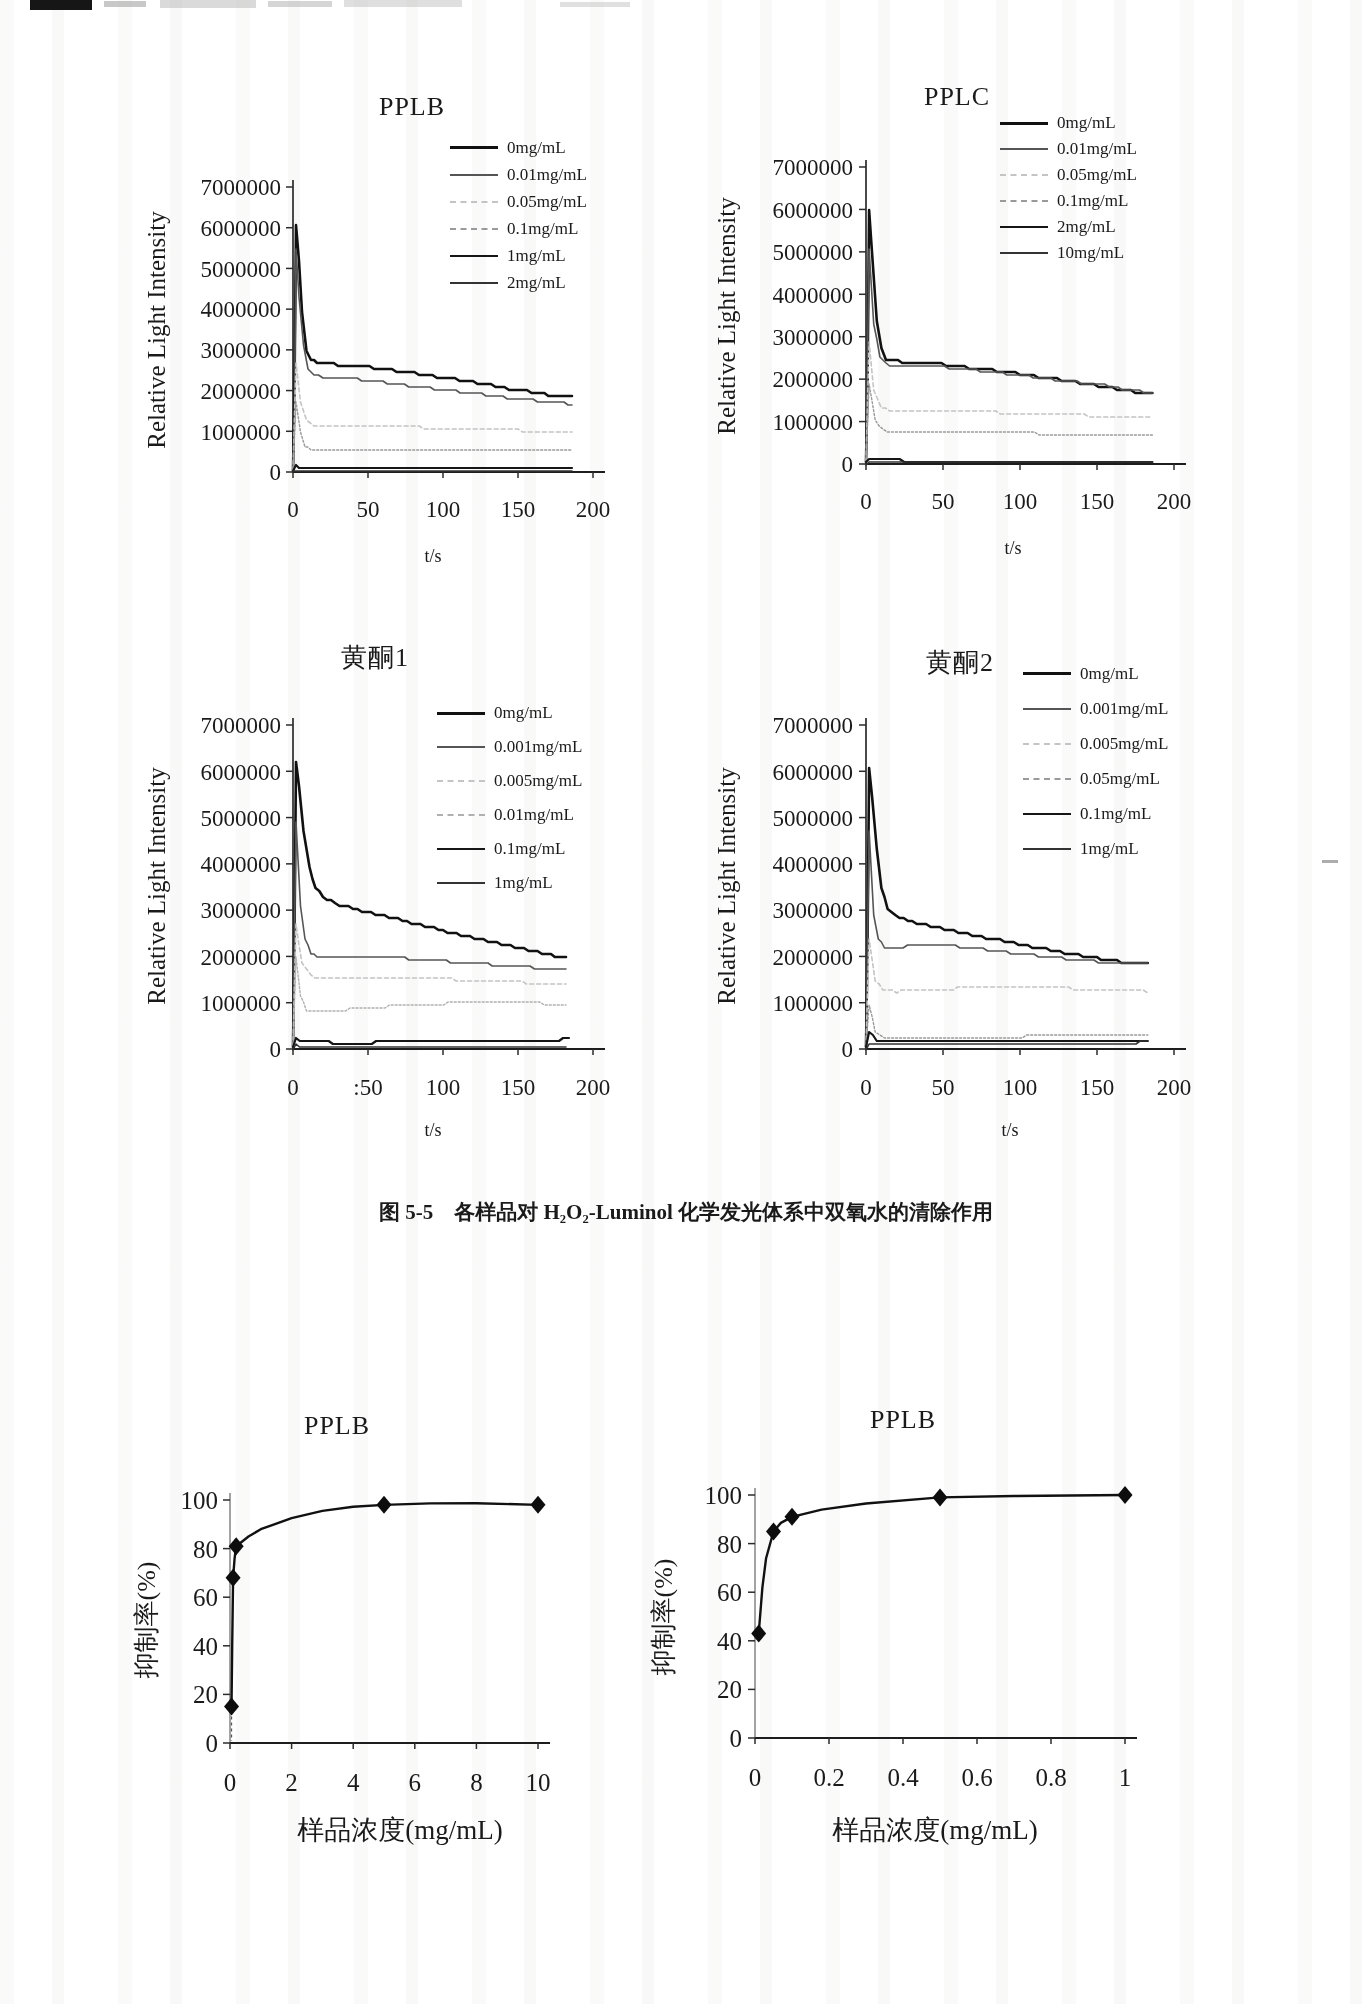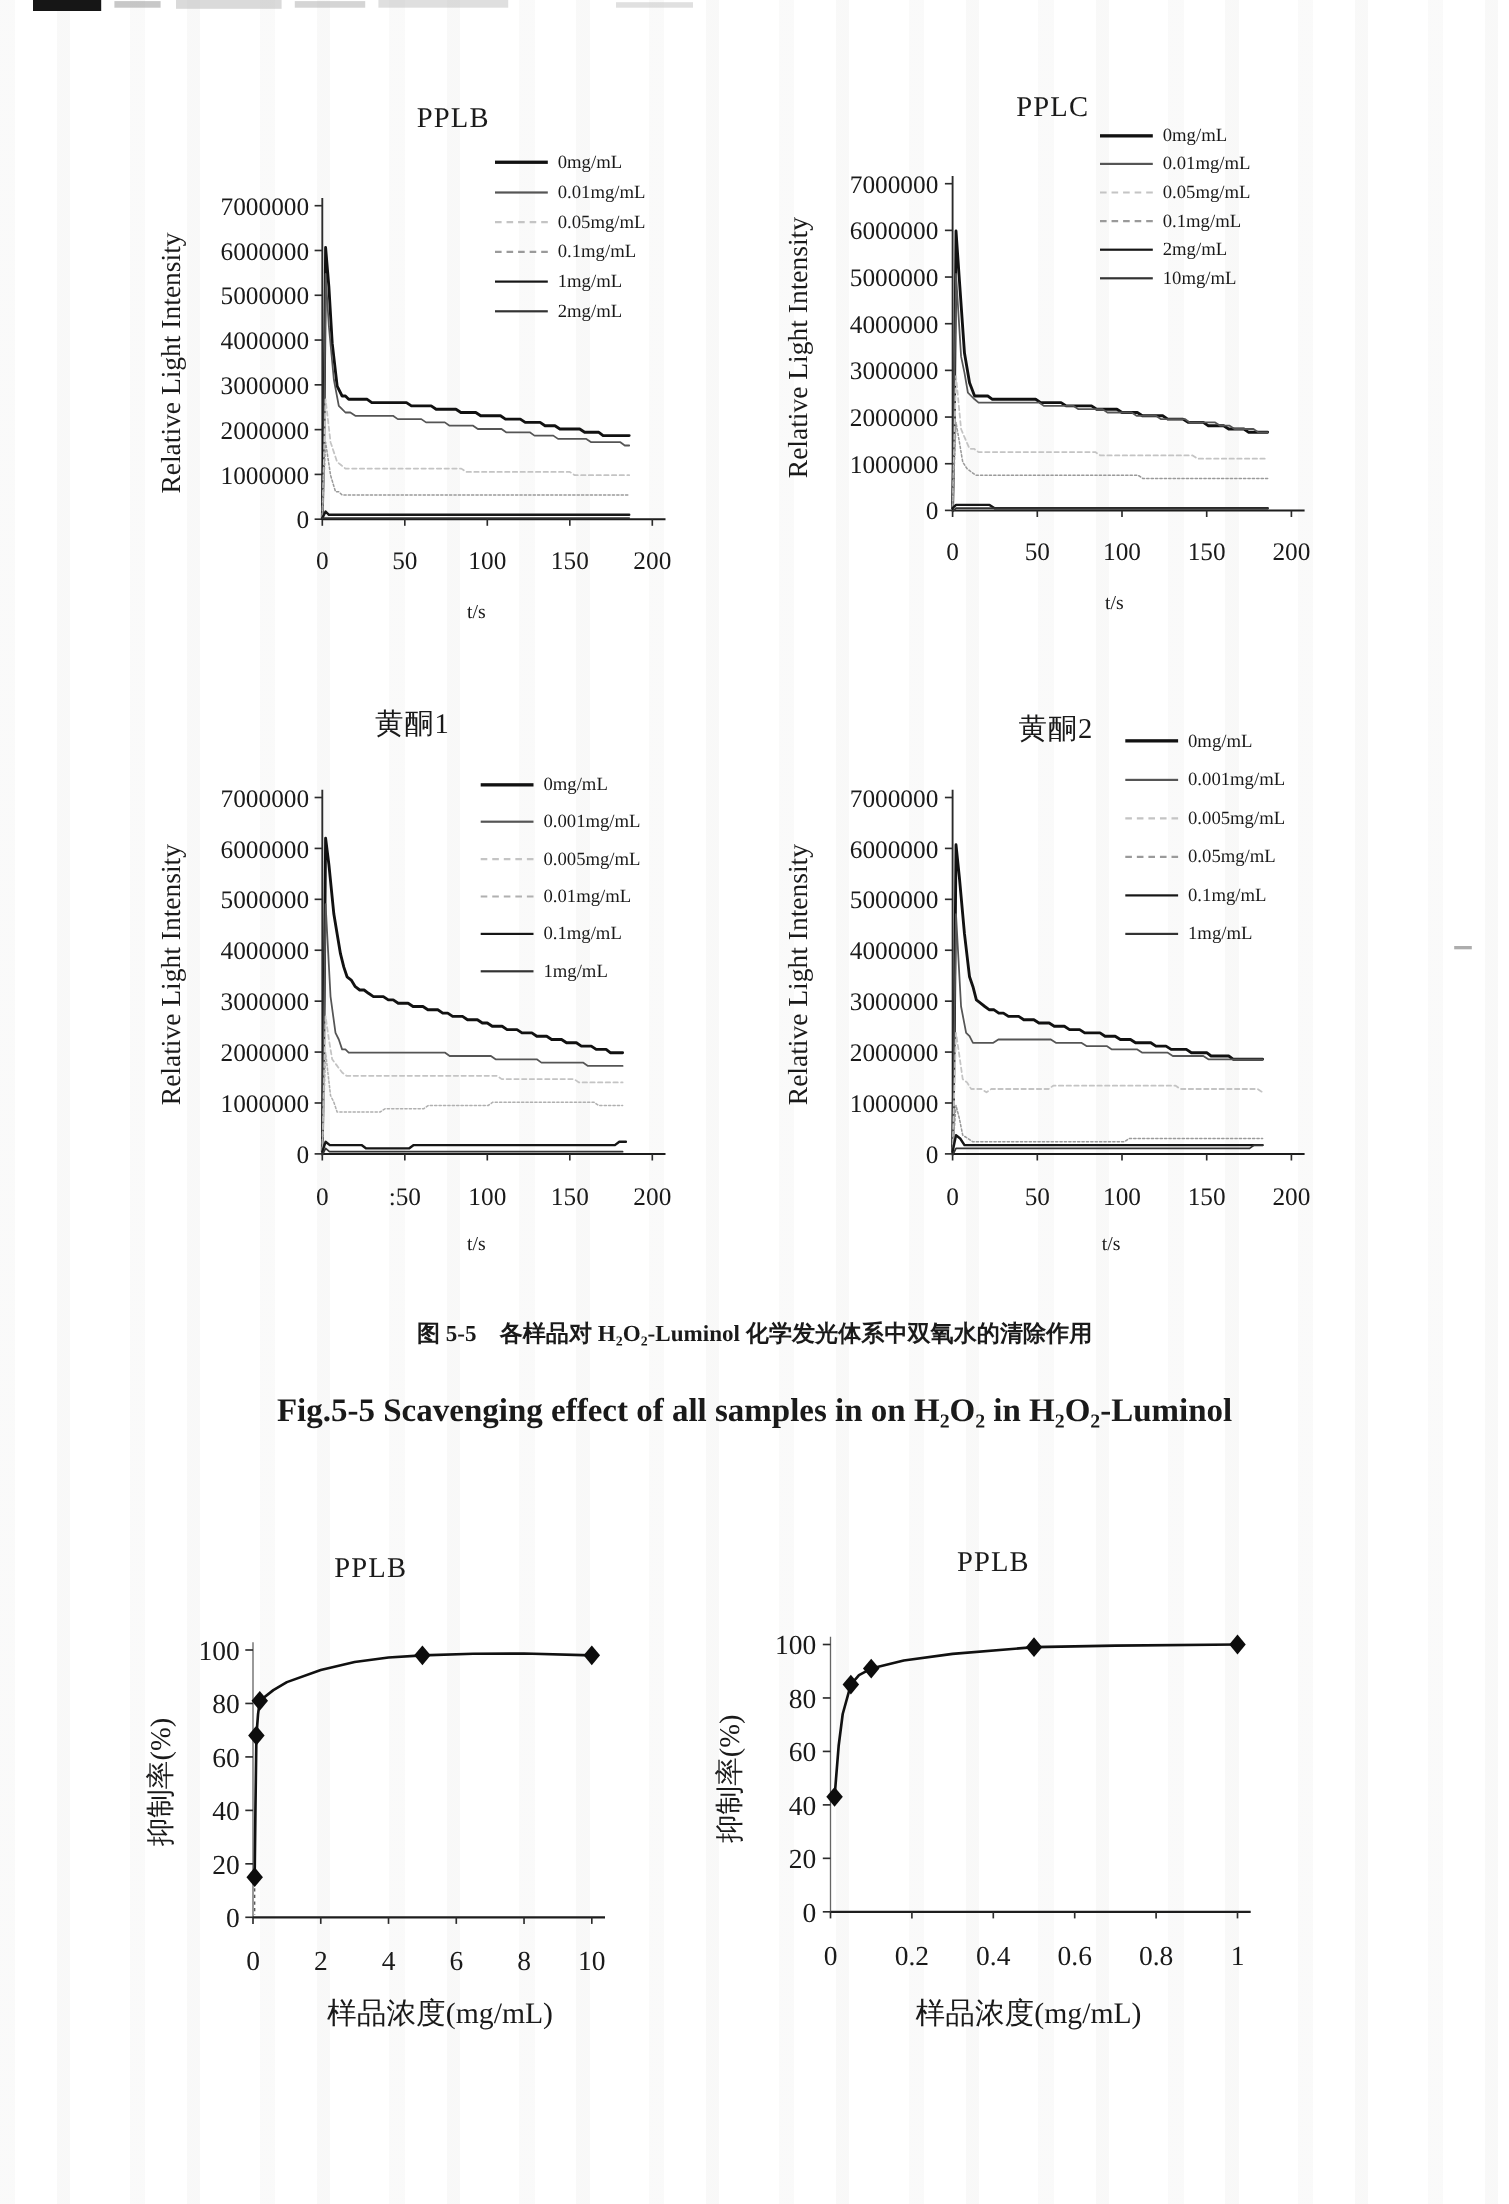--- a/index.html
+++ b/index.html
@@ -354,21 +354,20 @@
         <span class="sample" style="border-top: 2px solid rgb(22, 22, 22);"></span>
         <span class="lbl">0.1mg/mL</span>
       </div>
       <div class="row" style="height: 35px;">
         <span class="sample" style="border-top: 2px solid rgb(51, 51, 51);"></span>
         <span class="lbl">1mg/mL</span>
       </div>
     </div>
 
   <div class="abs caption cap1" style="top:1198px">图 5-5　各样品对 H₂O₂-Luminol 化学发光体系中双氧水的清除作用</div>
-  <div class="abs caption cap2" style="top:1266px">Fig.5-5 Scavenging effect of all samples in on H₂O₂ in H₂O₂-Luminol</div>
 
   <div class="abs chart-title" style="left:337px;top:1411px">PPLB</div>
   <div class="abs ylabel" style="left:146px;top:1620px;font-size:26px">抑制率(%)</div>
   <div class="abs xlabel" style="left:400px;top:1812px;font-size:27px">样品浓度(mg/mL)</div>
 
   <div class="abs chart-title" style="left:903px;top:1405px">PPLB</div>
   <div class="abs ylabel" style="left:663px;top:1617px;font-size:26px">抑制率(%)</div>
   <div class="abs xlabel" style="left:935px;top:1812px;font-size:27px">样品浓度(mg/mL)</div>
 
 </div>

